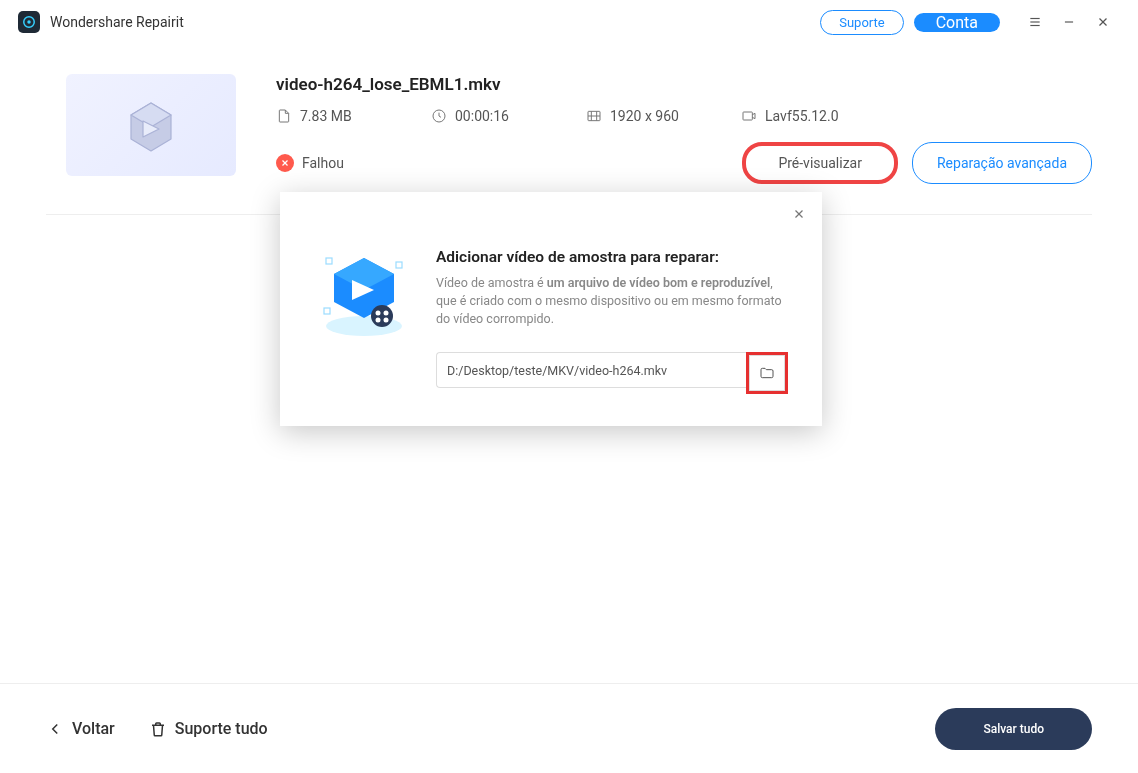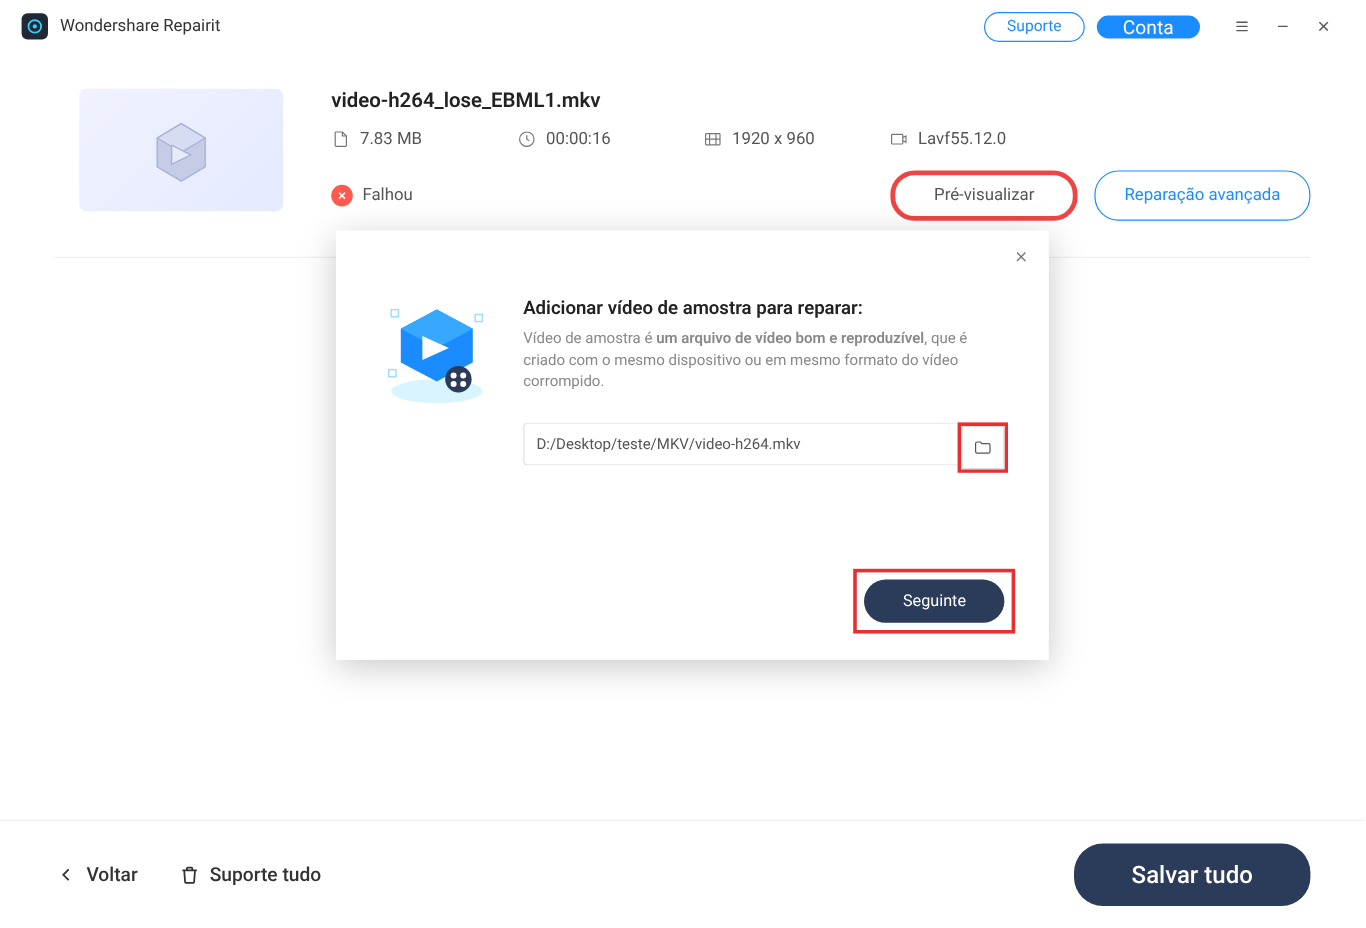--- a/index.html
+++ b/index.html
@@ -29,42 +29,42 @@
   .status-row { display:flex; align-items:center; justify-content:space-between;}
   .status-left { display:flex; align-items:center; gap:8px;}
   .fail-icon { width:18px; height:18px; border-radius:50%; background:#ff5a4d; display:flex; align-items:center; justify-content:center;}
   .fail-icon svg { width:10px; height:10px; }
   .status-text { color:#555; font-size:14px;}
   .status-btns { display:flex; gap:14px;}
   .btn-outline-gray { border:4px solid #ef4444; background:#fff; color:#555; border-radius:20px; padding:9px 32px; font-size:14px; cursor:pointer;}
   .btn-outline-accent { border:1px solid #1b8cff; background:#fff; color:#1b8cff; border-radius:20px; padding:9px 24px; font-size:14px; cursor:pointer;}
 
   
-  .modal { position:absolute; left:280px; top:192px; width:594px; background:#fff; box-shadow:0 6px 28px rgba(0,0,0,0.22); padding: 18px 0 22px 0;}
+  .modal { position:absolute; left:280px; top:192px; width:542px; background:#fff; box-shadow:0 6px 28px rgba(0,0,0,0.22); padding: 18px 0 22px 0;}
   .modal-close { position:absolute; top:14px; right:16px; cursor:pointer; color:#777;}
   .modal-body { display:flex; padding: 38px 34px 10px 34px; gap:22px;}
   .modal-illus { width:100px; flex-shrink:0; display:flex; align-items:flex-start; justify-content:center;}
   .modal-text h3 { font-size:15.5px; font-weight:600; color:#222; margin-bottom:8px;}
   .modal-text p { font-size:12.5px; color:#888; line-height:1.45;}
   .modal-text p b { color:#888; font-weight:600;}
   .path-row { display:flex; margin-top:24px;}
   .path-input { flex:1; border:1px solid #ddd; border-radius:4px 0 0 4px; padding:9px 10px; font-size:12.5px; color:#555; height:36px; border-right:none;}
   .folder-btn-wrap { border:3px solid #e63030; padding:0; display:flex;}
   .folder-btn { width:36px; height:36px; border:1px solid #ddd; background:#fff; display:flex; align-items:center; justify-content:center; cursor:pointer;}
   .folder-btn svg { width:16px; height:16px; stroke:#555; fill:none; stroke-width:1.5;}
   .modal-footer { display:flex; justify-content:flex-end; padding: 70px 28px 0 0;}
   .next-wrap { border:3px solid #e63030; padding:6px;}
   .btn-next { background:#2b3b5a; color:#fff; border:none; border-radius:18px; padding:10px 32px; font-size:13.5px; cursor:pointer;}
 
   
   .footer { position:absolute; bottom:0; left:0; right:0; height:90px; border-top:1px solid #eee; display:flex; align-items:center; padding:0 46px; gap:34px;}
   .footer-btn { display:flex; align-items:center; gap:8px; font-size:16px; color:#333; font-weight:500; cursor:pointer;}
   .footer-btn svg { width:18px; height:18px; stroke:#333; fill:none; stroke-width:2;}
   .footer-spacer { flex:1;}
-  .btn-save-all { background:#2b3b5a; color:#fff; border:none; border-radius:24px; padding:14px 48px; font-size:20px; font-weight:500; cursor:pointer;}
+  .btn-save-all { background:#2b3b5a; color:#fff; border:none; border-radius:24px; padding:14px 48px; font-size:12px; font-weight:500; cursor:pointer;}
 </style>
 </head>
 <body>
 
 <div class="title-bar">
   <div class="app-icon">
     <svg viewBox="0 0 24 24">
         <circle cx="12" cy="12" r="9" fill="none" stroke="#36d0ff" stroke-width="2.5"></circle>
         <circle cx="12" cy="12" r="3" fill="#36d0ff"></circle>
       </svg>
@@ -193,25 +193,20 @@
         <div class="folder-btn-wrap">
           <div class="folder-btn">
             <svg viewBox="0 0 24 24">
                 <path d="M3 7a2 2 0 0 1 2-2h4l2 2h8a2 2 0 0 1 2 2v8a2 2 0 0 1-2 2H5a2 2 0 0 1-2-2z"></path>
               </svg>
           </div>
         </div>
       </div>
     </div>
   </div>
-  <div class="modal-footer">
-    <div class="next-wrap">
-      <button class="btn-next">Seguinte</button>
-    </div>
-  </div>
 </div>
 
 <div class="footer">
   <div class="footer-btn">
     <svg viewBox="0 0 24 24">
         <polyline points="15 6 9 12 15 18"></polyline>
       </svg>
     <span>Voltar</span>
   </div>
   <div class="footer-btn">

